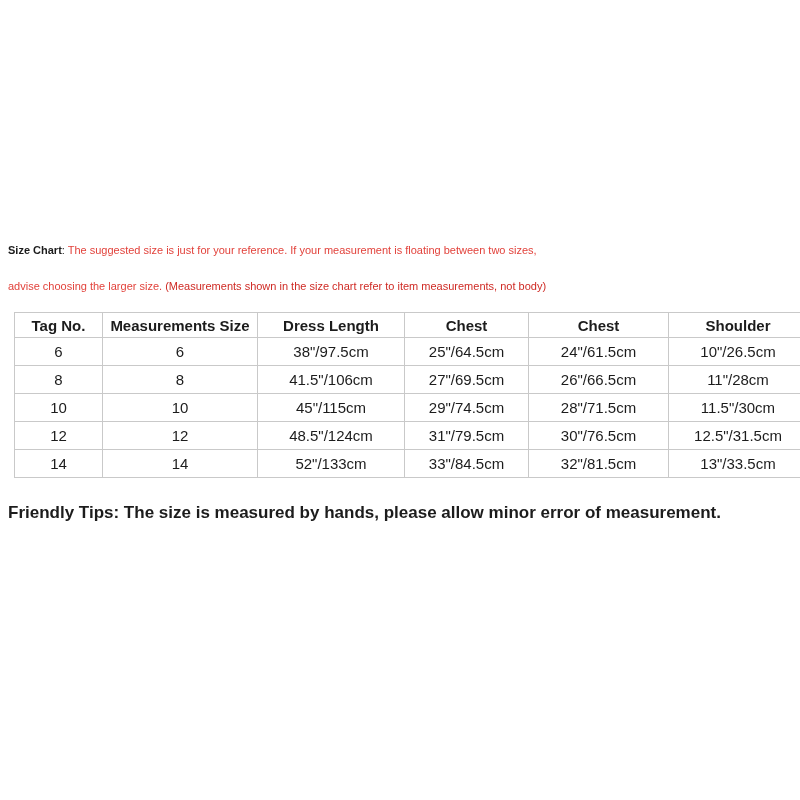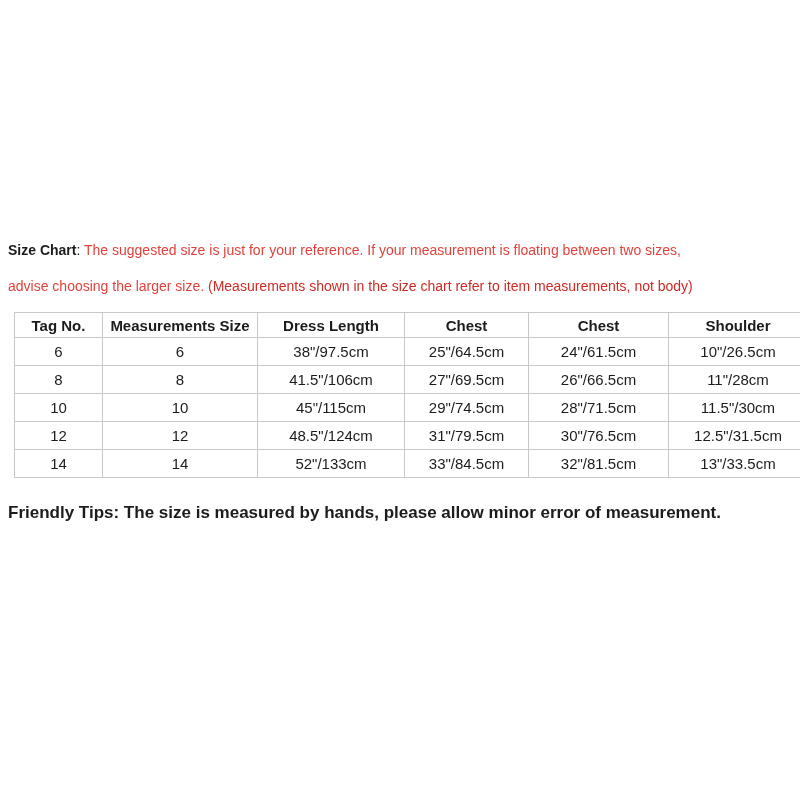--- a/index.html
+++ b/index.html
@@ -11,21 +11,21 @@
     font-family: "Liberation Sans", sans-serif;
     color: #1c1c1c;
     overflow: hidden;
   }
   .intro {
     position: absolute;
     top: 232px;
     left: 8px;
     width: 788px;
     margin: 0;
-    font-size: 14px;
+    font-size: 11px;
     line-height: 36px;
     white-space: nowrap;
   }
   .intro .label { font-weight: bold; color: #1c1c1c; }
   .intro .sep { color: #1c1c1c; }
   .intro .red { color: var(--red-regular, #e2423b); }
   .intro .red-bold { color: var(--red-bold, #cf2a24); font-weight: normal; }
   .size-table {
     position: absolute;
     top: 312px;

